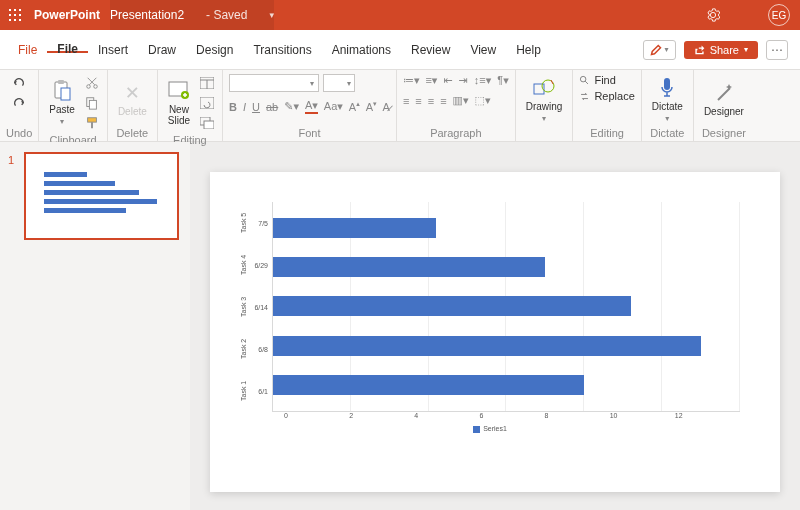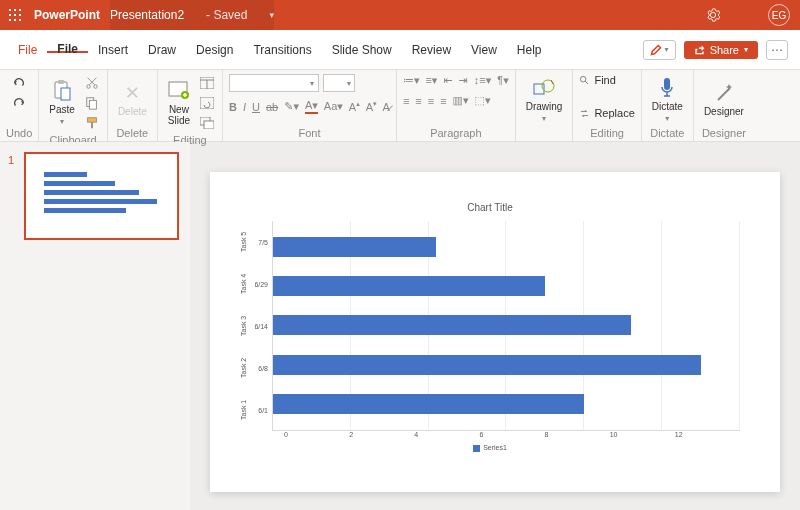--- a/index.html
+++ b/index.html
@@ -114,21 +114,21 @@
   </div>
 </div>
 
 <div class="tabs">
   <div class="tab file">File</div>
   <div class="tab active">File</div>
   <div class="tab">Insert</div>
   <div class="tab">Draw</div>
   <div class="tab">Design</div>
   <div class="tab">Transitions</div>
-  <div class="tab">Slide Show</div>
+  <div class="tab">Animations</div>
   <div class="tab">Review</div>
   <div class="tab">View</div>
   <div class="tab">Help</div>
   <div class="tabs-right">
     <div class="pen">
       <svg viewBox="0 0 16 16">
           <path d="M2 14l1-4 8-8 3 3-8 8-4 1z"></path>
         </svg>
       <span class="chev-small">▾</span>
     </div>
@@ -309,21 +309,21 @@
             </svg>
           </div>
         <span>Drawing</span>
         <span class="chev-small">▾</span>
       </div>
     </div>
     <div class="glabel">&nbsp;</div>
   </div>
 
   <div class="group">
-    <div class="controls" style="flex-direction:column;align-items:flex-start;gap:21px;">
+    <div class="controls" style="flex-direction:column;align-items:flex-start;gap:4px;">
       <div class="findrow">
         <svg viewBox="0 0 16 16">
             <circle cx="6" cy="6" r="4" fill="none" stroke="#555"></circle>
             <line x1="9" y1="9" x2="13" y2="13" stroke="#555"></line>
           </svg>
         <span>Find</span>
       </div>
       <div class="findrow">
         <svg viewBox="0 0 16 16">
             <path d="M3 5h8l-2-2M13 11H5l2 2" fill="none" stroke="#555"></path>
@@ -377,21 +377,20 @@
           <div class="minibar" style="width:77%"></div>
           <div class="minibar" style="width:92%"></div>
           <div class="minibar" style="width:67%"></div>
         </div>
       </div>
     </div>
   </div>
 
   <div class="canvas">
     <div class="slide">
-      <div class="chart-title">Chart Title</div>
       <div class="chartarea">
         <div class="ylabels">
           <div class="yl">Task 5</div>
           <div class="yl">Task 4</div>
           <div class="yl">Task 3</div>
           <div class="yl">Task 2</div>
           <div class="yl">Task 1</div>
         </div>
         <div class="datelabels">
           <div>7/5</div>

